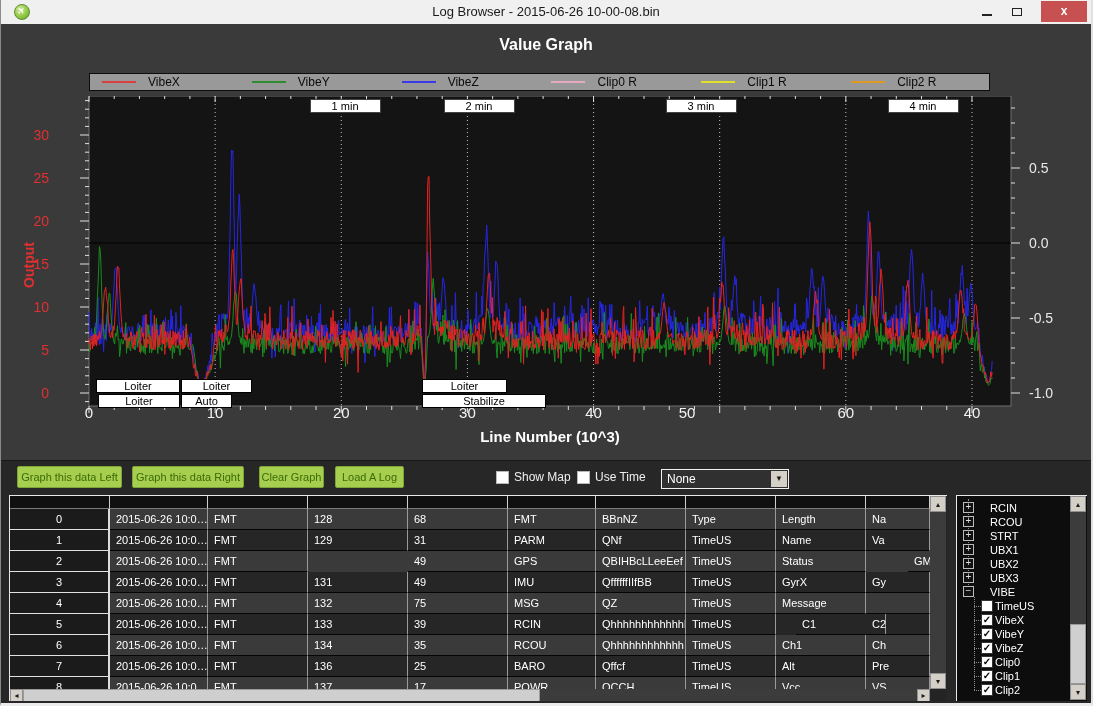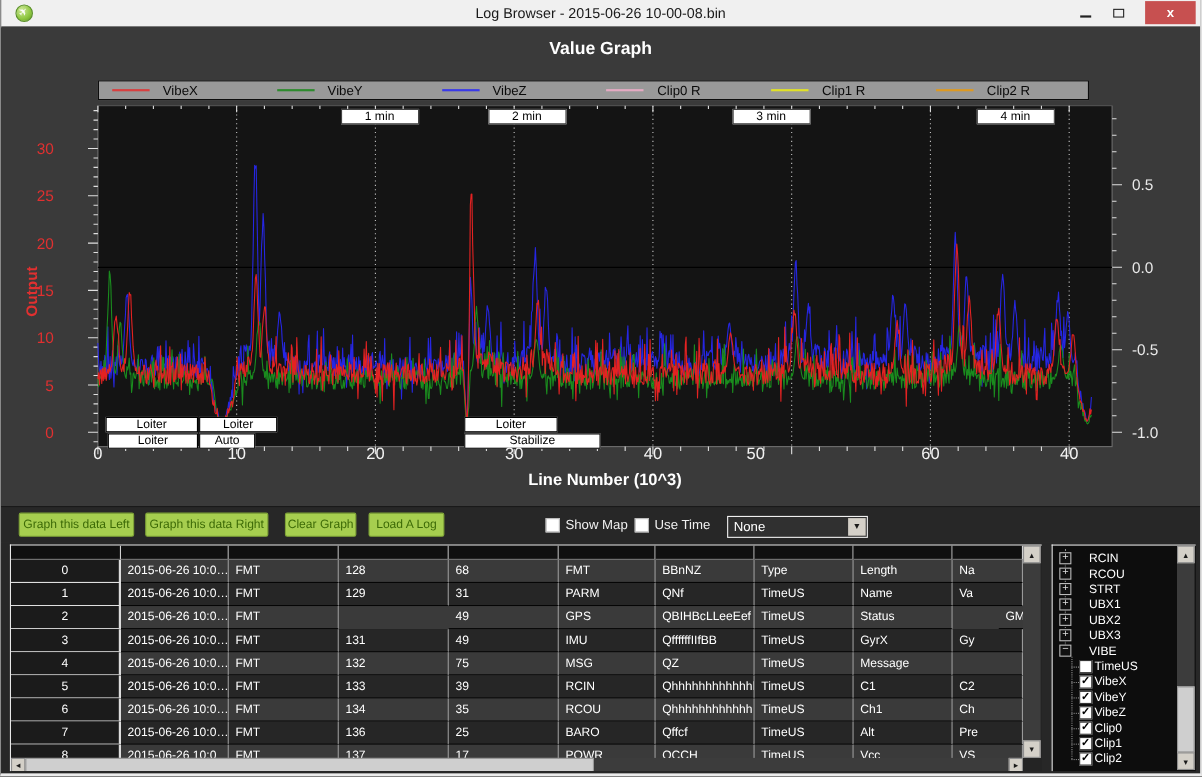--- a/index.html
+++ b/index.html
@@ -395,21 +395,21 @@
           </div>
           <div class="tr" style="top: 105px; background: rgb(38, 38, 38);">
             <div class="td rowhdr" style="left: 0px; width: 100px;">5</div>
             <div class="td" style="left: 100px; width: 98px;">2015-06-26 10:0…</div>
             <div class="td" style="left: 198px; width: 100px;">FMT</div>
             <div class="td" style="left: 298px; width: 100px;">133</div>
             <div class="td" style="left: 398px; width: 100px;">39</div>
             <div class="td" style="left: 498px; width: 88px;">RCIN</div>
             <div class="td" style="left: 586px; width: 90px;">Qhhhhhhhhhhhhh…</div>
             <div class="td" style="left: 676px; width: 90px;">TimeUS</div>
-            <div class="td" style="left: 766px; width: 90px;">C1</div>
+            <div class="td" style="left: 786px; width: 90px;">C1</div>
             <div class="td" style="left: 856px; width: 64px;">C2</div>
           </div>
           <div class="tr" style="top: 126px; background: rgb(58, 58, 58);">
             <div class="td rowhdr" style="left: 0px; width: 100px;">6</div>
             <div class="td" style="left: 100px; width: 98px;">2015-06-26 10:0…</div>
             <div class="td" style="left: 198px; width: 100px;">FMT</div>
             <div class="td" style="left: 298px; width: 100px;">134</div>
             <div class="td" style="left: 398px; width: 100px;">35</div>
             <div class="td" style="left: 498px; width: 88px;">RCOU</div>
             <div class="td" style="left: 586px; width: 90px;">Qhhhhhhhhhhhh</div>

